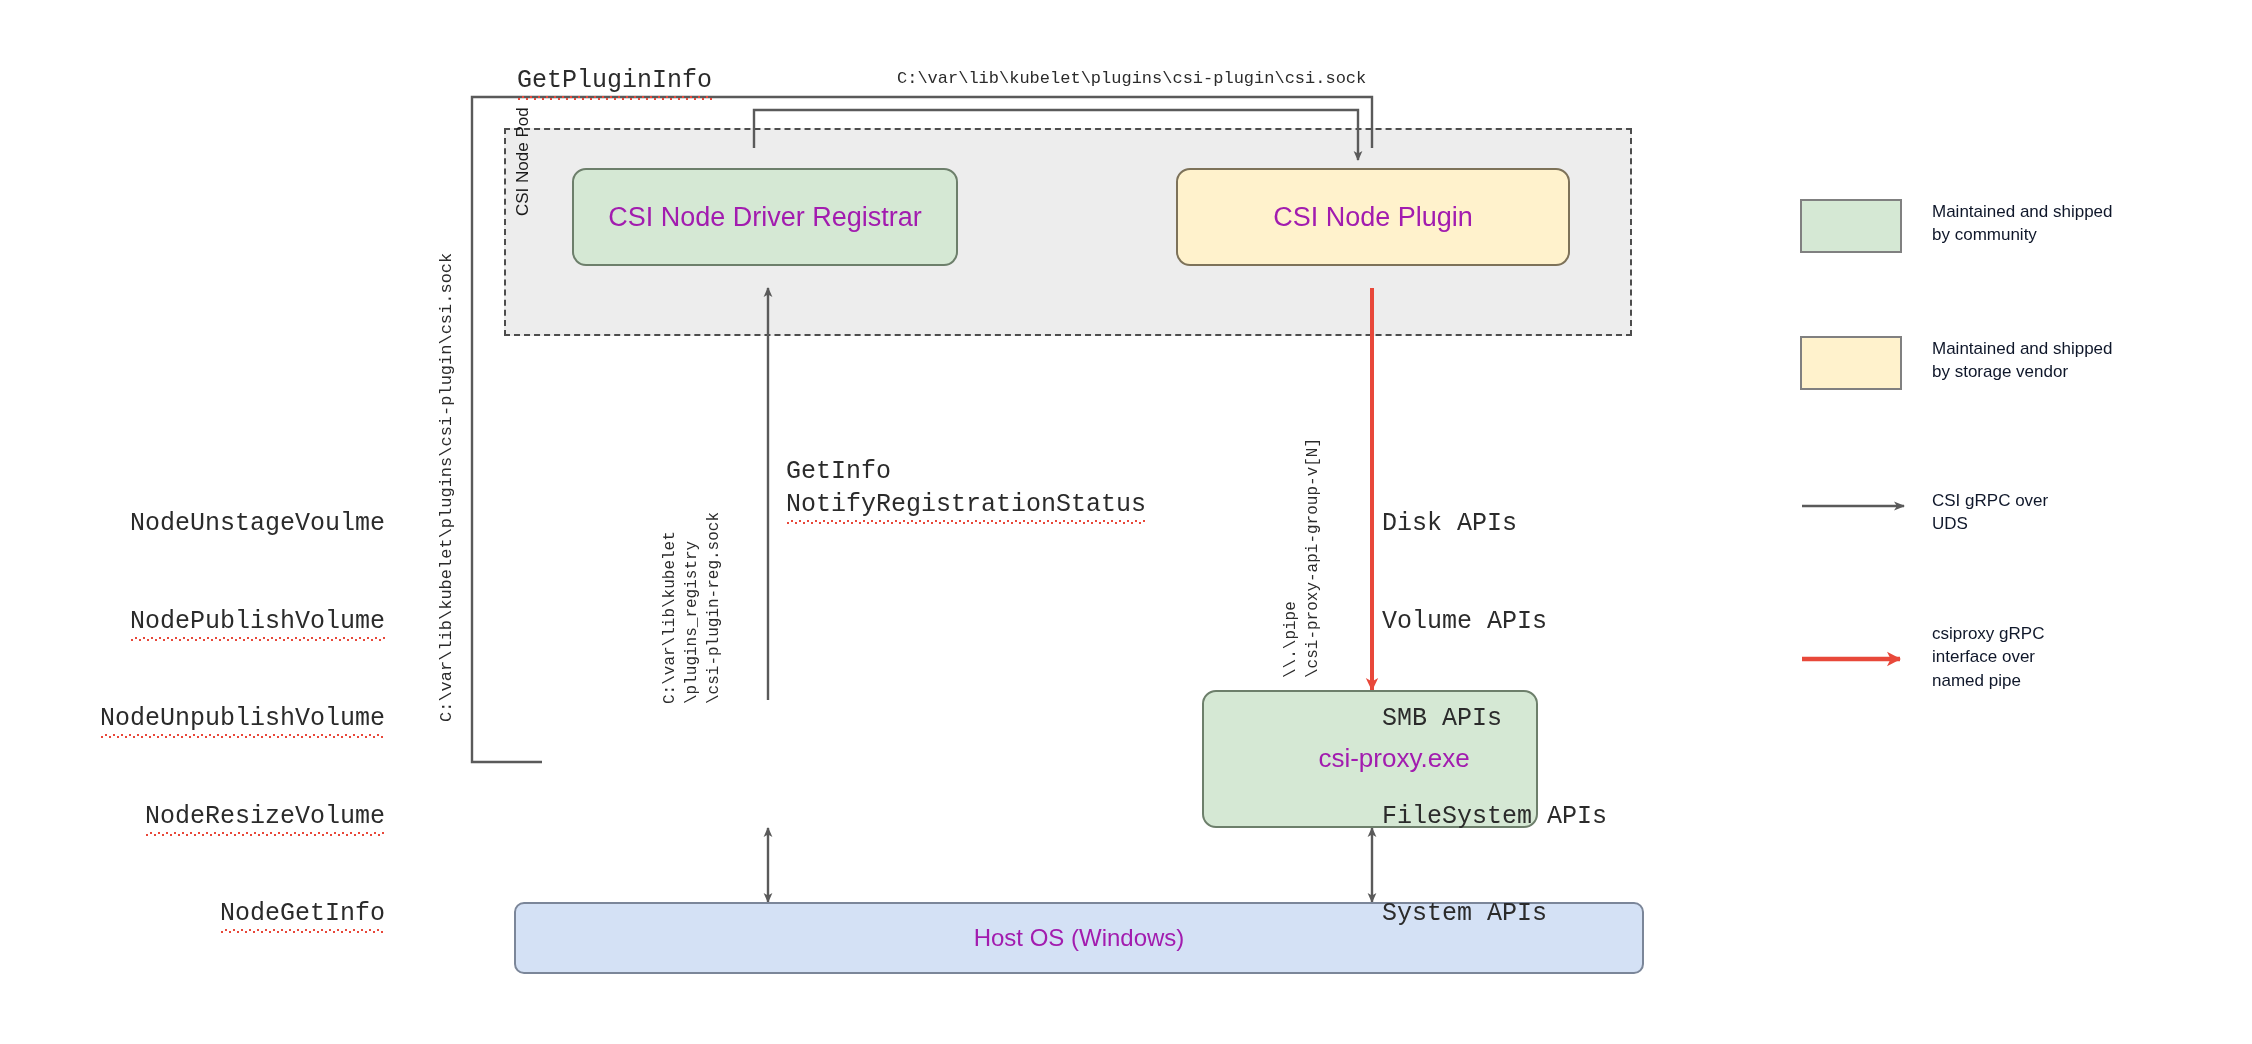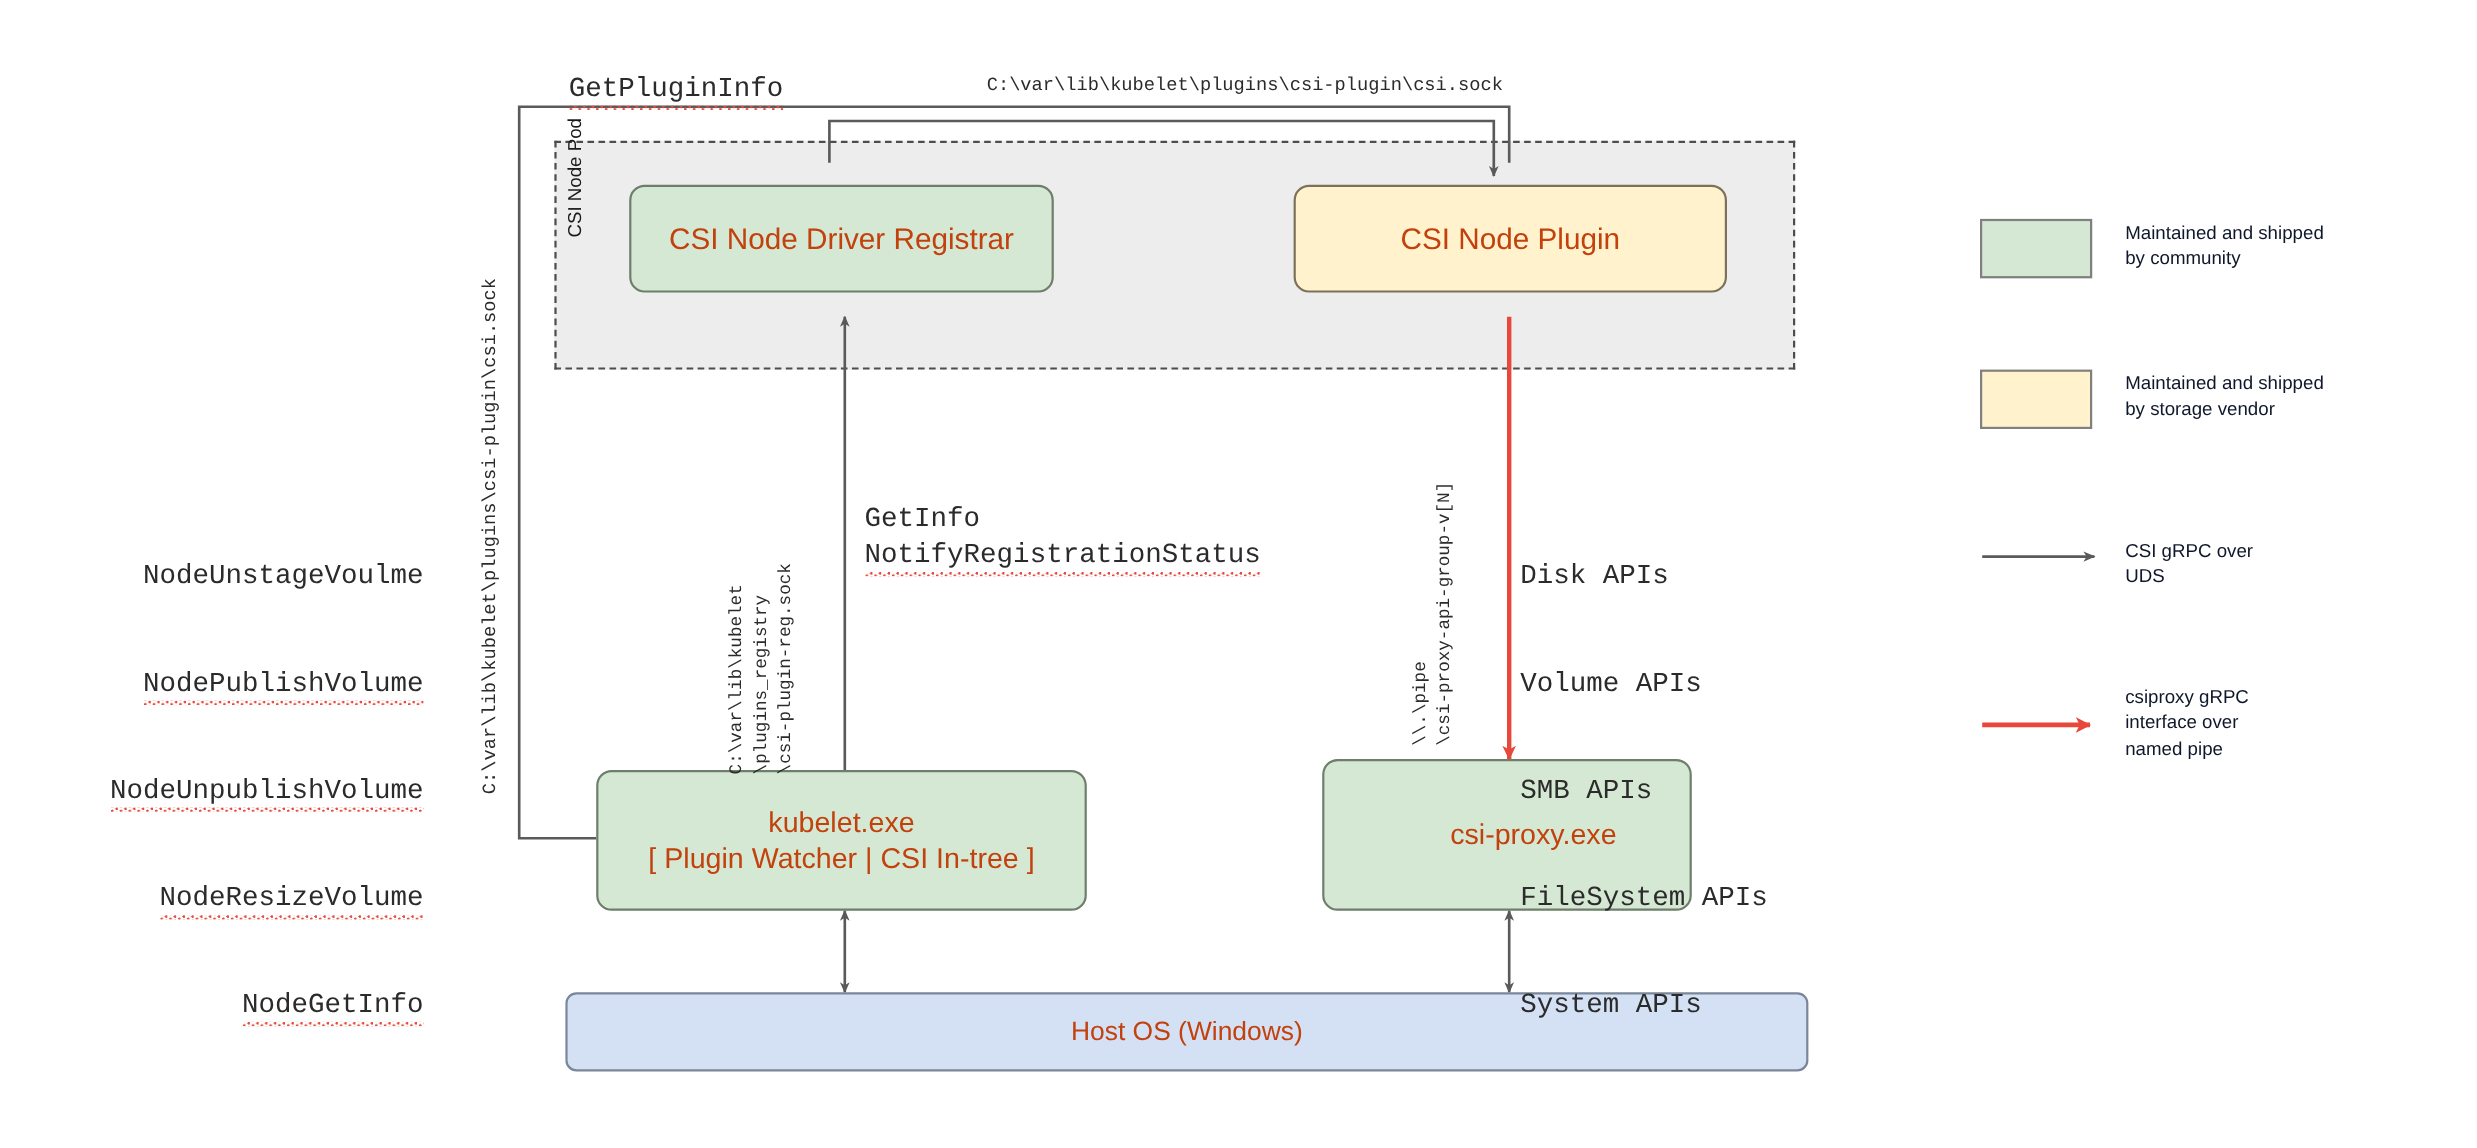--- a/index.html
+++ b/index.html
@@ -13,21 +13,21 @@
 
   svg#wires{position:absolute;left:0;top:0;width:2252px;height:1044px;pointer-events:none;}
 
   .node{
     position:absolute;
     box-sizing:border-box;
     border:2px solid #666666;
     border-radius:14px;
     display:flex;align-items:center;justify-content:center;
     text-align:center;
-    color:#c2410c;
+    color:#a21caf;
     line-height:1.28;
   }
   .green{background:#d5e8d4;border-color:#6d7f6b;}
   .yellow{background:#fff2cc;border-color:#7d7259;}
   .blue{background:#d4e1f5;border-color:#7b8699;}
 
   .pod{
     position:absolute;
     box-sizing:border-box;
     background:#ededed;
@@ -118,24 +118,20 @@
   </svg>
 
   <div class="node green" style="left:572px;top:168px;width:386px;height:98px;font-size:27px;">
     <span>CSI Node Driver Registrar</span>
   </div>
 
   <div class="node yellow" style="left:1176px;top:168px;width:394px;height:98px;font-size:27px;">
     <span>CSI Node Plugin</span>
   </div>
 
-  <div class="node green" style="left:542px;top:700px;width:446px;height:128px;font-size:26px;flex-direction:column;">
-    <span>kubelet.exe</span>
-    <span>[ Plugin Watcher | CSI In-tree ]</span>
-  </div>
 
   <div class="node green" style="left:1202px;top:690px;width:336px;height:138px;font-size:26px;padding-left:48px;">
     <span>csi-proxy.exe</span>
   </div>
 
   <div class="node blue" style="left:514px;top:902px;width:1130px;height:72px;font-size:24px;border-radius:10px;text-align:center;">
     <span>Host OS (Windows)</span>
   </div>
 
   <div class="lbl mono sq" style="left:517px;top:66px;font-size:25px;">GetPluginInfo</div>

